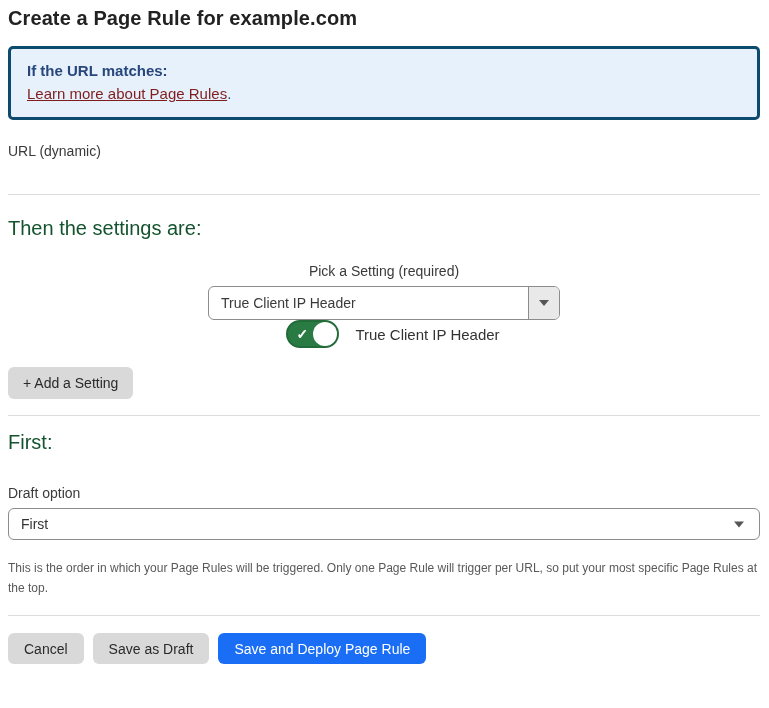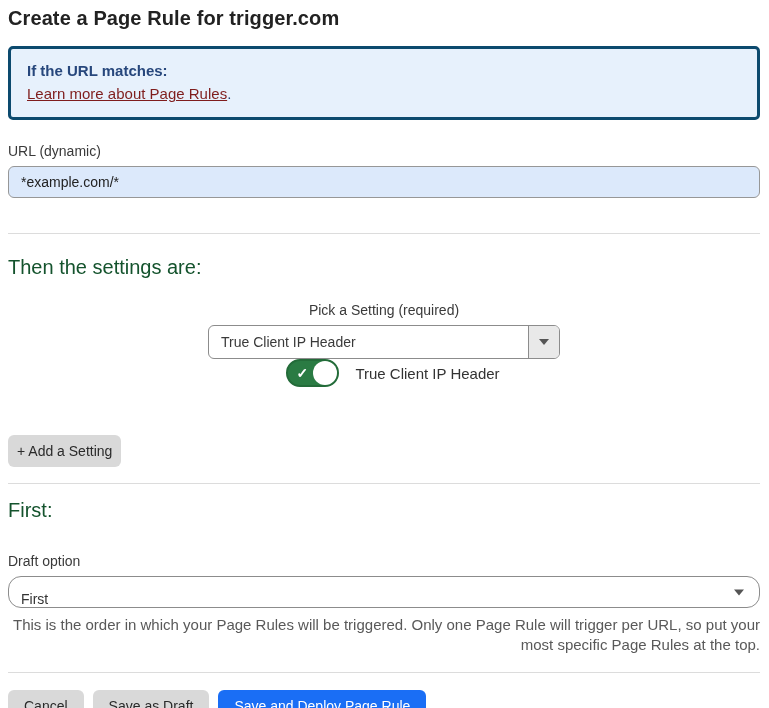--- a/index.html
+++ b/index.html
@@ -157,77 +157,75 @@
     border: none;
     border-radius: 6px;
     font-family: "Liberation Sans", sans-serif;
     font-size: 14px;
     padding: 8px 16px;
     cursor: pointer;
     line-height: 1;
   }
   .btn-gray { background: #d9d9d9; color: #2a2a2a; }
   .btn-blue { background: #1a6ef5; color: #ffffff; }
-  .add-setting-btn { margin-top: 48px; padding: 9px 9px; }
+  .add-setting-btn { margin-top: 19px; padding: 9px 15px; }
 
   .order-heading { margin-top: 15px; }
   .order-select-label { margin-top: 31px; }
 
   .select-full {
     position: relative;
     display: flex;
-    align-items: flex-end;
+    align-items: center;
     width: 752px;
     height: 32px;
     background: #ffffff;
     border: 1px solid #8c8c8c;
-    border-radius: 13px;
+    border-radius: 6px;
     padding: 0 12px;
     font-size: 14px;
     color: #333;
     cursor: pointer;
   }
   .select-full .caret-down {
     position: absolute;
     right: 15px;
     top: 50%;
     transform: translateY(-40%);
   }
 
   .help-text {
-    margin-top: 7px;
-    font-size: 15px;
+    margin-top: 18px;
+    font-size: 12px;
     line-height: 20px;
     color: #595959;
     width: 752px;
-    text-align: right;
   }
 
   .footer {
     margin-top: 17px;
     display: flex;
     align-items: center;
   }
   .footer .btn { height: 31px; }
   .footer .btn + .btn { margin-left: 9px; }
 </style>
 </head>
 <body>
 
 <div class="page">
 
-  <h1 class="page-title">Create a Page Rule for trigger.com</h1>
+  <h1 class="page-title">Create a Page Rule for example.com</h1>
 
   <div class="info-box">
     <div class="info-heading">If the URL matches:</div>
     <div class="info-link-line"><a class="info-link">Learn more about Page Rules</a><span class="info-link-suffix">.</span></div>
   </div>
 
   <div class="field-label">URL (dynamic)</div>
-  <input class="url-input" type="text" value="*example.com/*" style="">
 
   <hr class="divider divider-1">
 
   <h2 class="section-heading settings-heading">Then the settings are:</h2>
 
   <div class="field-label picker-label">Pick a Setting (required)</div>
 
   <div class="settings-row">
     <div class="select-box">
       <div class="select-box-value">True Client IP Header</div>

